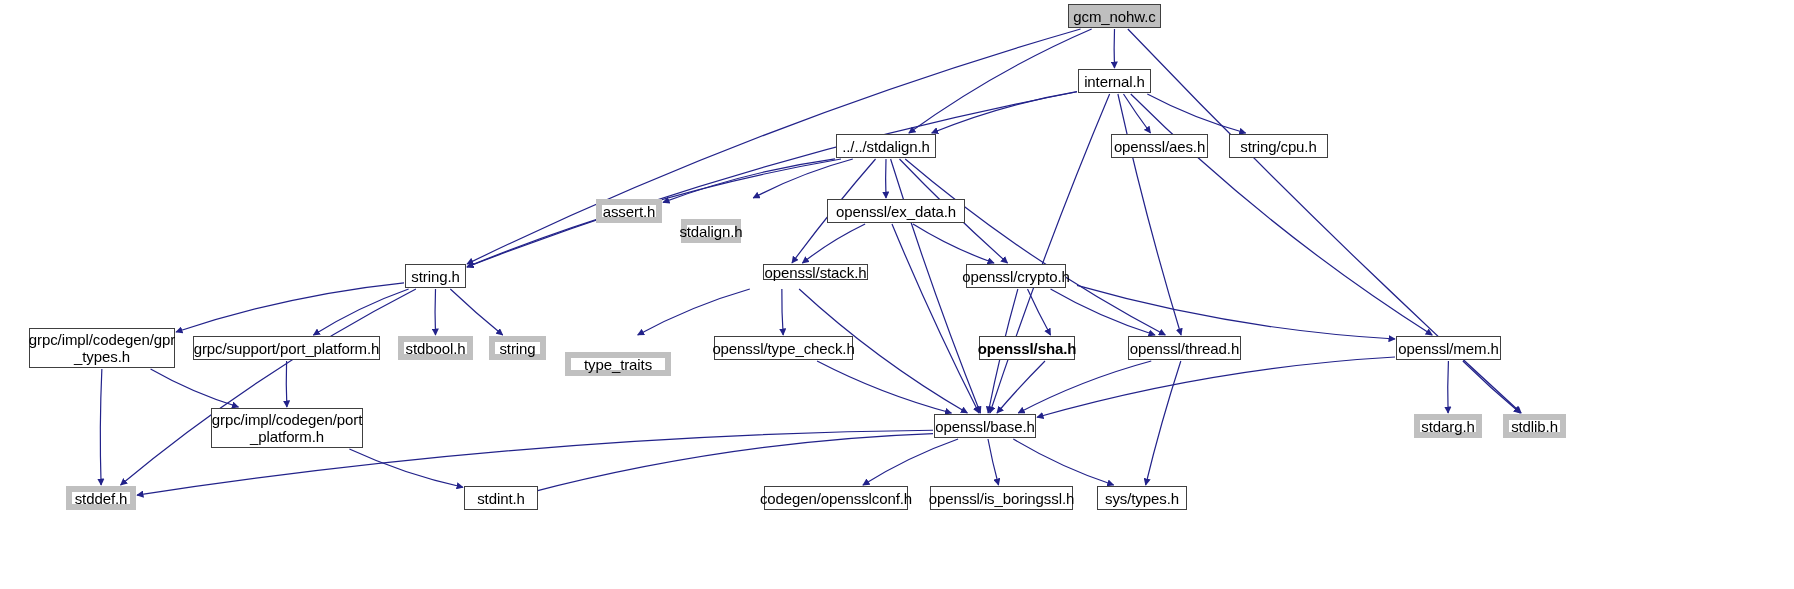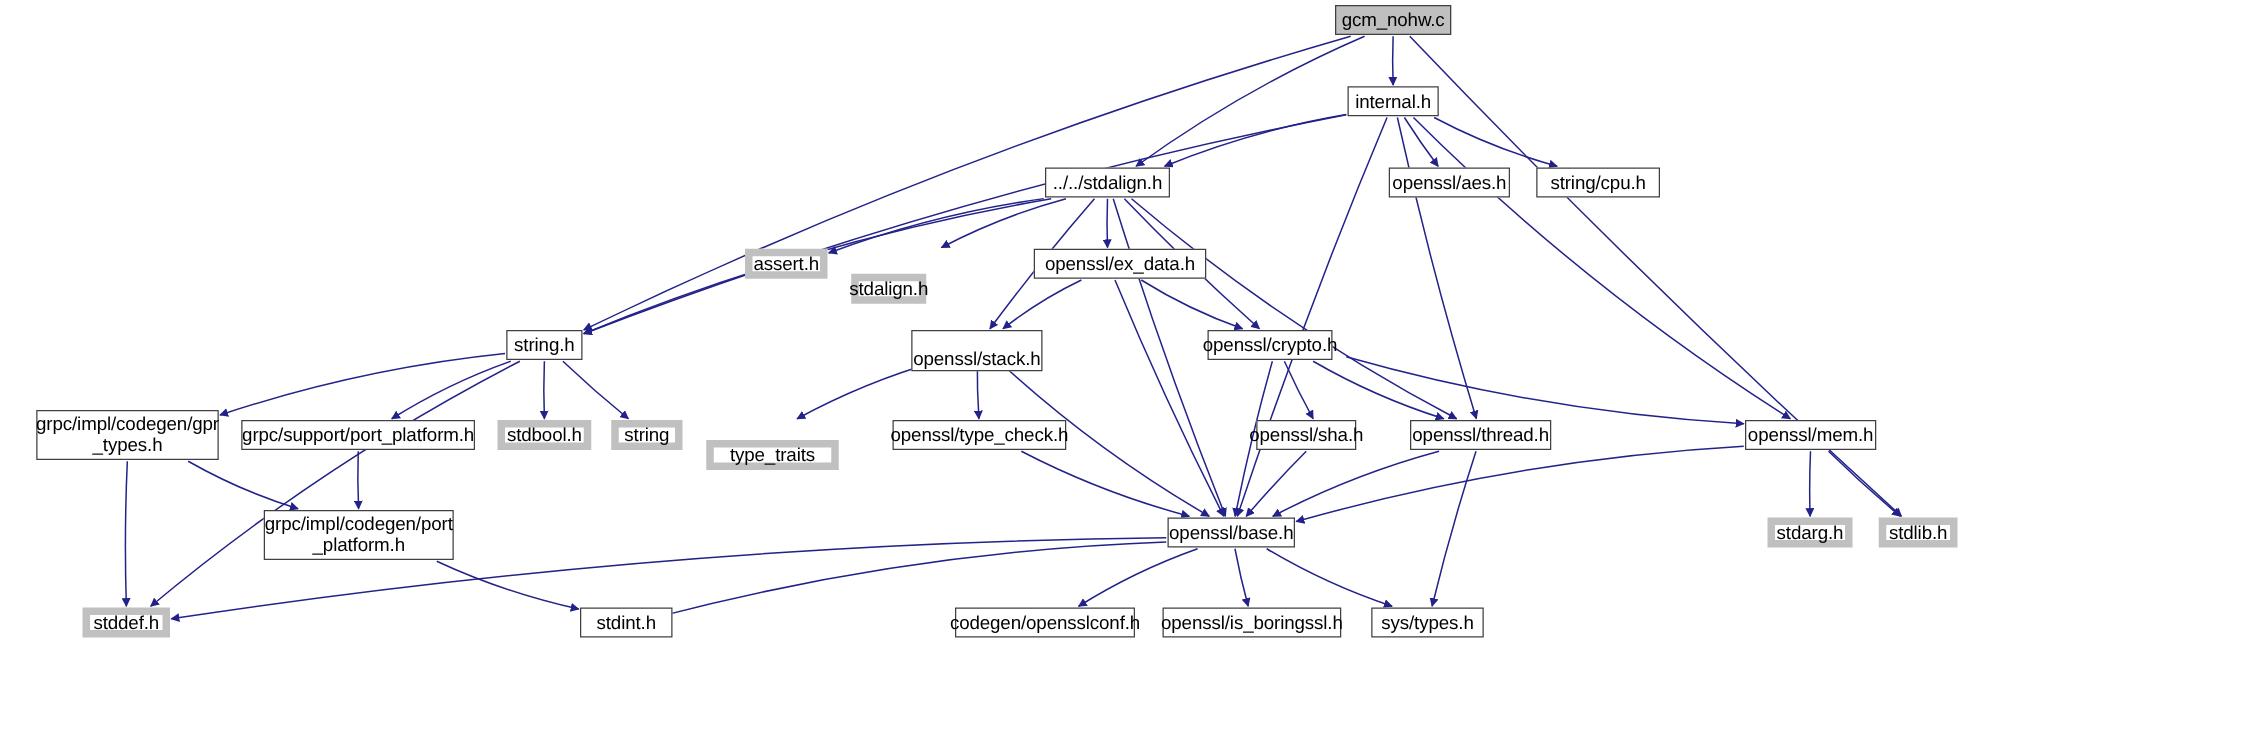--- a/index.html
+++ b/index.html
@@ -120,30 +120,30 @@
   <div id="nodes">
       <div class="node root" style="left: 1068px; top: 4px; width: 93px; height: 24px; background: rgb(191, 191, 191); border-color: rgb(64, 64, 64);"><span class="node-label">gcm_nohw.c</span></div>
       <div class="node normal" style="left: 1078px; top: 69px; width: 73px; height: 24px; border-color: rgb(64, 64, 64);"><span class="node-label">internal.h</span></div>
       <div class="node normal" style="left: 836px; top: 134px; width: 100px; height: 24px; border-color: rgb(64, 64, 64);"><span class="node-label">../../stdalign.h</span></div>
       <div class="node normal" style="left: 1111px; top: 134px; width: 97px; height: 24px; border-color: rgb(64, 64, 64);"><span class="node-label">openssl/aes.h</span></div>
       <div class="node normal" style="left: 1229px; top: 134px; width: 99px; height: 24px; border-color: rgb(64, 64, 64);"><span class="node-label">string/cpu.h</span></div>
       <div class="node extern" style="left: 596px; top: 199px; width: 66px; height: 24px; border-color: rgb(192, 192, 192);"><span class="node-label">assert.h</span></div>
       <div class="node extern" style="left: 681px; top: 199px; width: 60px; height: 24px; border-color: rgb(192, 192, 192); margin-top: 20px;"><span class="node-label">stdalign.h</span></div>
       <div class="node normal" style="left: 827px; top: 199px; width: 138px; height: 24px; border-color: rgb(64, 64, 64);"><span class="node-label">openssl/ex_data.h</span></div>
       <div class="node normal" style="left: 405px; top: 264px; width: 61px; height: 24px; border-color: rgb(64, 64, 64);"><span class="node-label">string.h</span></div>
-      <div class="node normal" style="left: 729px; top: 264px; width: 105px; height: 33px; border-color: rgb(64, 64, 64); align-items: flex-end;"><span class="node-label">openssl/stack.h</span></div>
+      <div class="node normal" style="left: 763px; top: 264px; width: 105px; height: 16px; border-color: rgb(64, 64, 64);"><span class="node-label">openssl/stack.h</span></div>
       <div class="node normal" style="left: 966px; top: 264px; width: 100px; height: 24px; border-color: rgb(64, 64, 64);"><span class="node-label">openssl/crypto.h</span></div>
       <div class="node normal" style="left: 29px; top: 328px; width: 146px; height: 40px; border-color: rgb(64, 64, 64);"><span class="node-label">grpc/impl/codegen/gpr
 _types.h</span></div>
       <div class="node normal" style="left: 193px; top: 336px; width: 187px; height: 24px; border-color: rgb(64, 64, 64);"><span class="node-label">grpc/support/port_platform.h</span></div>
       <div class="node extern" style="left: 398px; top: 336px; width: 75px; height: 24px; border-color: rgb(192, 192, 192);"><span class="node-label">stdbool.h</span></div>
       <div class="node extern" style="left: 489px; top: 336px; width: 57px; height: 24px; border-color: rgb(192, 192, 192);"><span class="node-label">string</span></div>
       <div class="node extern" style="left: 565px; top: 336px; width: 106px; height: 24px; border-color: rgb(192, 192, 192); margin-top: 16px;"><span class="node-label">type_traits</span></div>
       <div class="node normal" style="left: 714px; top: 336px; width: 139px; height: 24px; border-color: rgb(64, 64, 64);"><span class="node-label">openssl/type_check.h</span></div>
-      <div class="node normal" style="left: 1005px; top: 336px; width: 80px; height: 24px; border-color: rgb(64, 64, 64);"><span class="node-label">openssl/sha.h</span></div>
+      <div class="node normal" style="left: 979px; top: 336px; width: 96px; height: 24px; border-color: rgb(64, 64, 64); font-weight: bold;"><span class="node-label">openssl/sha.h</span></div>
       <div class="node normal" style="left: 1128px; top: 336px; width: 113px; height: 24px; border-color: rgb(64, 64, 64);"><span class="node-label">openssl/thread.h</span></div>
       <div class="node normal" style="left: 1396px; top: 336px; width: 105px; height: 24px; border-color: rgb(64, 64, 64);"><span class="node-label">openssl/mem.h</span></div>
       <div class="node normal" style="left: 211px; top: 408px; width: 152px; height: 40px; border-color: rgb(64, 64, 64);"><span class="node-label">grpc/impl/codegen/port
 _platform.h</span></div>
       <div class="node normal" style="left: 934px; top: 414px; width: 102px; height: 24px; border-color: rgb(64, 64, 64);"><span class="node-label">openssl/base.h</span></div>
       <div class="node extern" style="left: 1414px; top: 414px; width: 68px; height: 24px; border-color: rgb(192, 192, 192);"><span class="node-label">stdarg.h</span></div>
       <div class="node extern" style="left: 1503px; top: 414px; width: 63px; height: 24px; border-color: rgb(192, 192, 192);"><span class="node-label">stdlib.h</span></div>
       <div class="node extern" style="left: 66px; top: 486px; width: 70px; height: 24px; border-color: rgb(192, 192, 192);"><span class="node-label">stddef.h</span></div>
       <div class="node normal" style="left: 464px; top: 486px; width: 74px; height: 24px; border-color: rgb(64, 64, 64);"><span class="node-label">stdint.h</span></div>
       <div class="node normal" style="left: 764px; top: 486px; width: 144px; height: 24px; border-color: rgb(64, 64, 64);"><span class="node-label">codegen/opensslconf.h</span></div>

